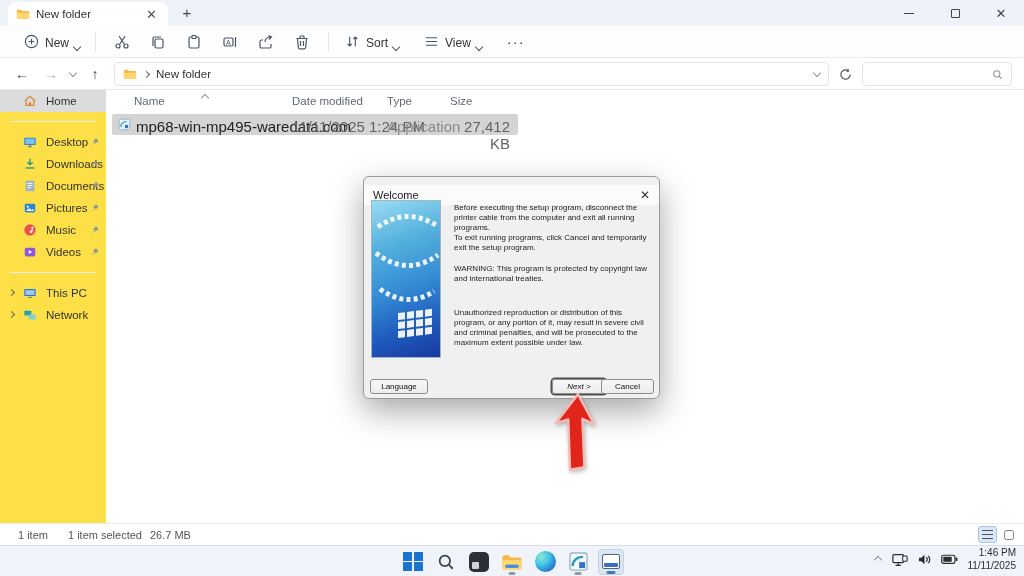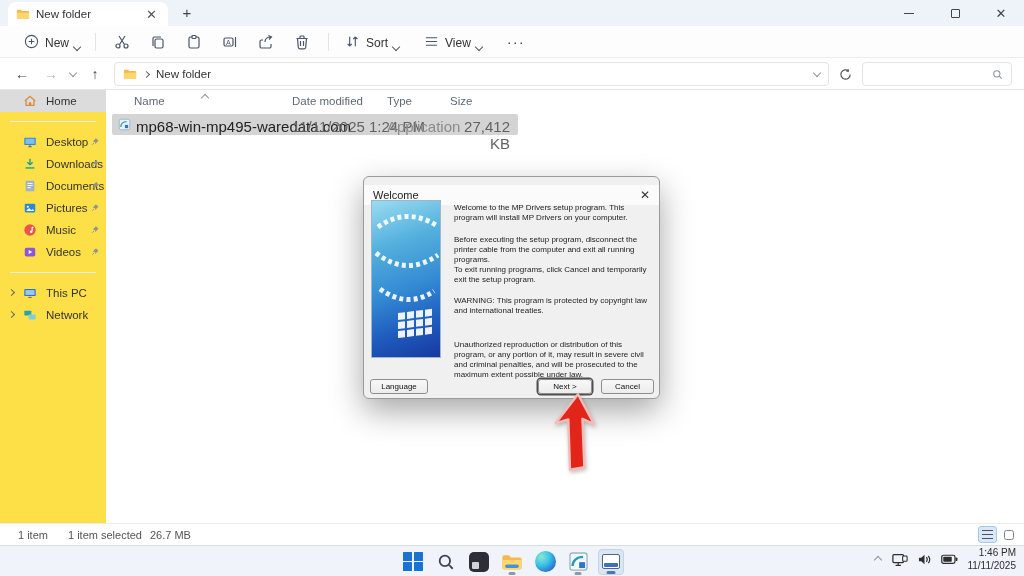--- a/index.html
+++ b/index.html
@@ -94,21 +94,21 @@
              background:linear-gradient(160deg,#9adcf2 0%,#54b0dd 28%,#348bd4 55%,#1f5cbe 78%,#1839a0 100%); overflow:hidden; }
   #dlg-text { position:absolute; left:90px; top:26px; width:200px; font-size:8px; line-height:10px; color:#1d1d1d; }
   #dlg-text p.p1 { margin-bottom:12px; }
   #dlg-text p.p2 { }
   #dlg-text p.p3 { margin-bottom:11px; }
   #dlg-text p.p4 { margin-bottom:24px; }
   .dlg-btn { position:absolute; top:202px; height:15px; background:linear-gradient(#f8f8f8,#ececec);
              border:1px solid #8d8d8d; border-radius:3px; font-size:8px; color:#111;
              display:flex; align-items:center; justify-content:center; font-family:"Liberation Sans",sans-serif; }
   #btn-language { left:6px; width:58px; }
-  #btn-next { left:174px; width:54px; box-shadow:0 0 0 1.5px #4f4f4f; }
+  #btn-next { left:188px; width:54px; box-shadow:0 0 0 1.5px #4f4f4f;font-style:italic; }
   #btn-cancel { left:237px; width:53px; }
 
   
   #red-arrow { position:absolute; left:552px; top:392px; width:48px; height:82px; filter:drop-shadow(1px 2px 2px rgba(0,0,0,.25)); }
 
   
   #taskbar { position:absolute; left:0; right:0; bottom:0; height:31px; background:#f0f4fa; border-top:1px solid #d9dde2; }
   #tb-center { position:absolute; left:50%; top:0; height:31px; transform:translateX(-112px); display:flex; align-items:center; gap:7px; }
   .tb-ico { width:26px; height:26px; display:flex; align-items:center; justify-content:center; position:relative; border-radius:4px; }
   .tb-ico.active { background:#dbe6f3; border:1px solid #c3d4e8; }
@@ -413,21 +413,20 @@
           <rect x="18" y="9" width="7" height="7"></rect>
           <rect x="27" y="9" width="7" height="7"></rect>
         <rect x="0" y="18" width="7" height="7"></rect>
           <rect x="9" y="18" width="7" height="7"></rect>
           <rect x="18" y="18" width="7" height="7"></rect>
           <rect x="27" y="18" width="7" height="7"></rect>
       </g>
     </svg>
   </div>
   <div id="dlg-text">
-    <p class="p1">Welcome to the MP Drivers setup program. This program will install MP Drivers on your computer.</p>
     <p class="p2">Before executing the setup program, disconnect the printer cable from the computer and exit all running programs.</p>
     <p class="p3">To exit running programs, click Cancel and temporarily exit the setup program.</p>
     <p class="p4">WARNING: This program is protected by copyright law and international treaties.</p>
     <p class="p5">Unauthorized reproduction or distribution of this program, or any portion of it, may result in severe civil and criminal penalties, and will be prosecuted to the maximum extent possible under law.</p>
   </div>
   <div class="dlg-btn" id="btn-language">Language</div>
   <div class="dlg-btn" id="btn-next">Next &gt;</div>
   <div class="dlg-btn" id="btn-cancel">Cancel</div>
 </div>
 

